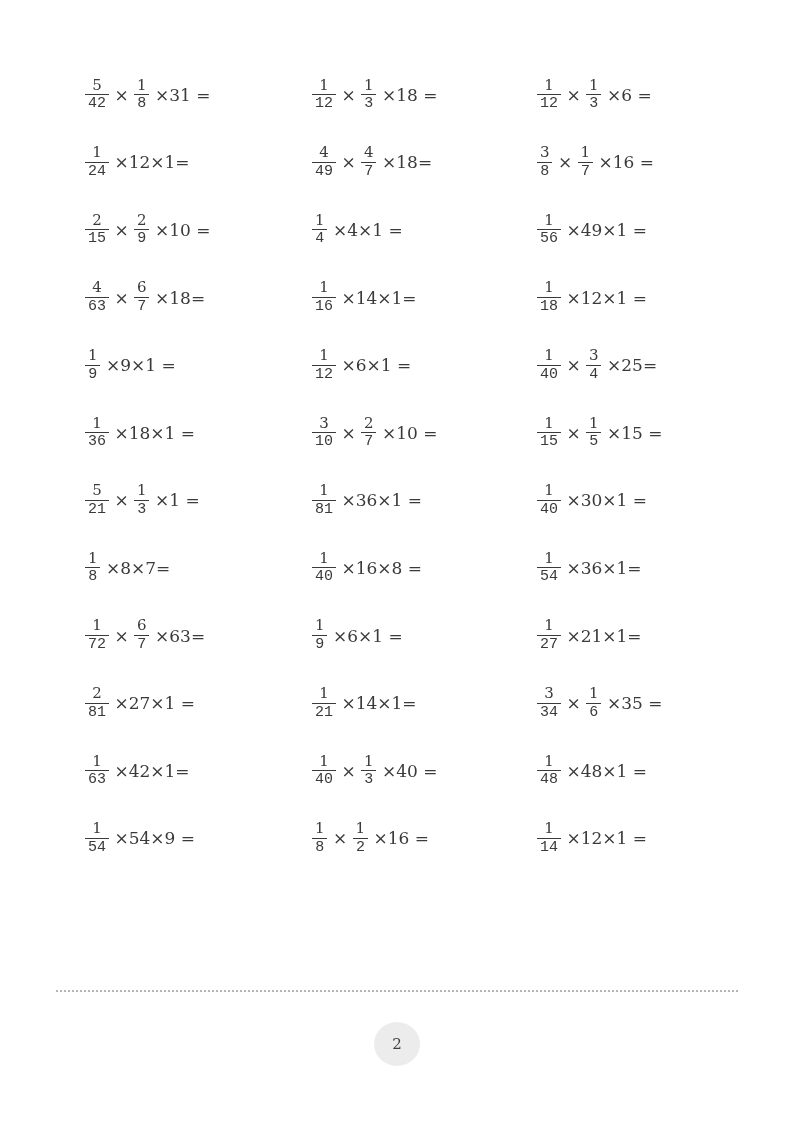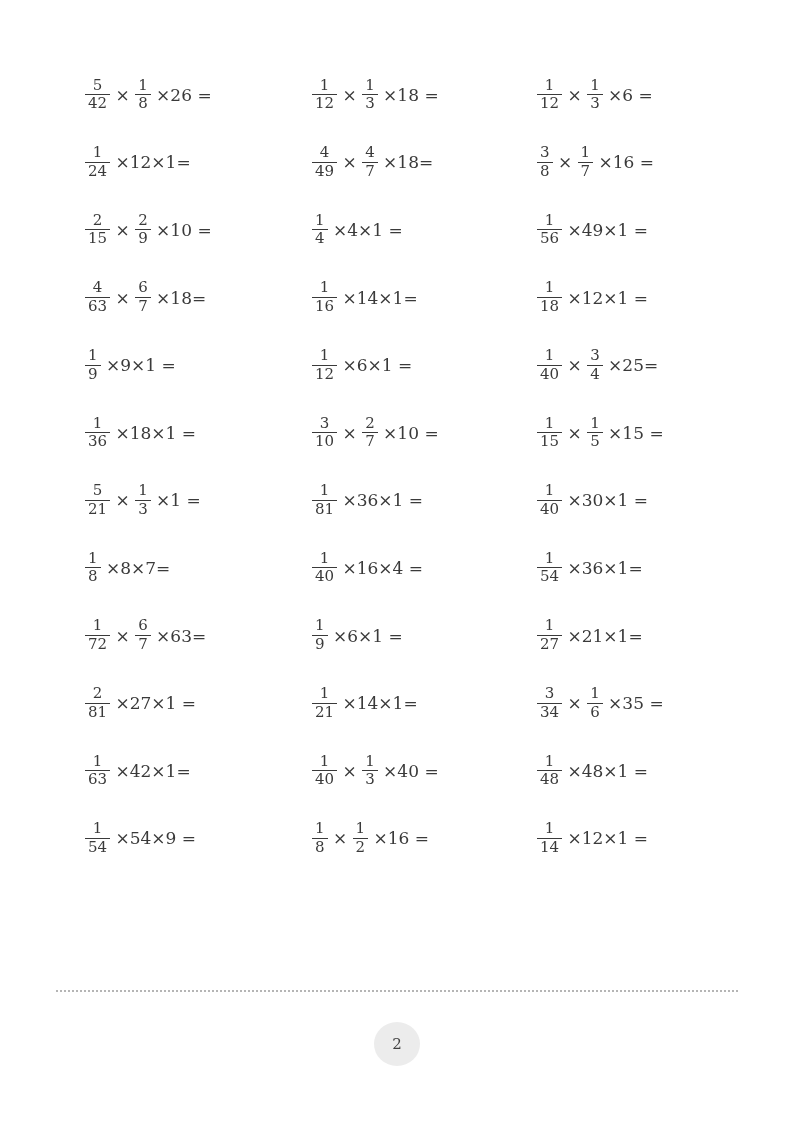--- a/index.html
+++ b/index.html
@@ -33,21 +33,21 @@
   }
   .frac {
     display: inline-flex;
     flex-direction: column;
     align-items: center;
     font-size: 15px;
     line-height: 1.18;
     text-align: center;
   }
   .frac .num { padding: 0 3px; }
-  .frac .den { padding: 0 3px; border-top: 1px solid #3a3a3a; }
+  .frac .den { padding: 0 3px; border-top: 1px solid #3a3a3a; font-family: Liberation Mono, monospace; }
   .txt { white-space: pre; }
   .divider {
     position: absolute;
     top: 990px;
     left: 56px;
     width: 682px;
     border-top: 2px dotted #b5b5b5;
   }
   .page-badge {
     position: absolute;
@@ -62,21 +62,21 @@
     display: flex;
     align-items: center;
     justify-content: center;
   }
 </style>
 </head>
 <body>
 
 <div class="page">
   <div class="problem-grid">
-      <div class="problem-cell"><span class="frac"><span class="num">5</span><span class="den">42</span></span><span class="txt"> × </span><span class="frac"><span class="num">1</span><span class="den">8</span></span><span class="txt"> ×26 =</span></div>
+      <div class="problem-cell"><span class="frac"><span class="num">5</span><span class="den">42</span></span><span class="txt"> × </span><span class="frac"><span class="num">1</span><span class="den">8</span></span><span class="txt"> ×31 =</span></div>
       <div class="problem-cell"><span class="frac"><span class="num">1</span><span class="den">12</span></span><span class="txt"> × </span><span class="frac"><span class="num">1</span><span class="den">3</span></span><span class="txt"> ×18 =</span></div>
       <div class="problem-cell"><span class="frac"><span class="num">1</span><span class="den">12</span></span><span class="txt"> × </span><span class="frac"><span class="num">1</span><span class="den">3</span></span><span class="txt"> ×6 =</span></div>
       <div class="problem-cell"><span class="frac"><span class="num">1</span><span class="den">24</span></span><span class="txt"> ×12×1=</span></div>
       <div class="problem-cell"><span class="frac"><span class="num">4</span><span class="den">49</span></span><span class="txt"> × </span><span class="frac"><span class="num">4</span><span class="den">7</span></span><span class="txt"> ×18=</span></div>
       <div class="problem-cell"><span class="frac"><span class="num">3</span><span class="den">8</span></span><span class="txt"> × </span><span class="frac"><span class="num">1</span><span class="den">7</span></span><span class="txt"> ×16 =</span></div>
       <div class="problem-cell"><span class="frac"><span class="num">2</span><span class="den">15</span></span><span class="txt"> × </span><span class="frac"><span class="num">2</span><span class="den">9</span></span><span class="txt"> ×10 =</span></div>
       <div class="problem-cell"><span class="frac"><span class="num">1</span><span class="den">4</span></span><span class="txt"> ×4×1 =</span></div>
       <div class="problem-cell"><span class="frac"><span class="num">1</span><span class="den">56</span></span><span class="txt"> ×49×1 =</span></div>
       <div class="problem-cell"><span class="frac"><span class="num">4</span><span class="den">63</span></span><span class="txt"> × </span><span class="frac"><span class="num">6</span><span class="den">7</span></span><span class="txt"> ×18=</span></div>
       <div class="problem-cell"><span class="frac"><span class="num">1</span><span class="den">16</span></span><span class="txt"> ×14×1=</span></div>
@@ -84,21 +84,21 @@
       <div class="problem-cell"><span class="frac"><span class="num">1</span><span class="den">9</span></span><span class="txt"> ×9×1 =</span></div>
       <div class="problem-cell"><span class="frac"><span class="num">1</span><span class="den">12</span></span><span class="txt"> ×6×1 =</span></div>
       <div class="problem-cell"><span class="frac"><span class="num">1</span><span class="den">40</span></span><span class="txt"> × </span><span class="frac"><span class="num">3</span><span class="den">4</span></span><span class="txt"> ×25=</span></div>
       <div class="problem-cell"><span class="frac"><span class="num">1</span><span class="den">36</span></span><span class="txt"> ×18×1 =</span></div>
       <div class="problem-cell"><span class="frac"><span class="num">3</span><span class="den">10</span></span><span class="txt"> × </span><span class="frac"><span class="num">2</span><span class="den">7</span></span><span class="txt"> ×10 =</span></div>
       <div class="problem-cell"><span class="frac"><span class="num">1</span><span class="den">15</span></span><span class="txt"> × </span><span class="frac"><span class="num">1</span><span class="den">5</span></span><span class="txt"> ×15 =</span></div>
       <div class="problem-cell"><span class="frac"><span class="num">5</span><span class="den">21</span></span><span class="txt"> × </span><span class="frac"><span class="num">1</span><span class="den">3</span></span><span class="txt"> ×1 =</span></div>
       <div class="problem-cell"><span class="frac"><span class="num">1</span><span class="den">81</span></span><span class="txt"> ×36×1 =</span></div>
       <div class="problem-cell"><span class="frac"><span class="num">1</span><span class="den">40</span></span><span class="txt"> ×30×1 =</span></div>
       <div class="problem-cell"><span class="frac"><span class="num">1</span><span class="den">8</span></span><span class="txt"> ×8×7=</span></div>
-      <div class="problem-cell"><span class="frac"><span class="num">1</span><span class="den">40</span></span><span class="txt"> ×16×4 =</span></div>
+      <div class="problem-cell"><span class="frac"><span class="num">1</span><span class="den">40</span></span><span class="txt"> ×16×8 =</span></div>
       <div class="problem-cell"><span class="frac"><span class="num">1</span><span class="den">54</span></span><span class="txt"> ×36×1=</span></div>
       <div class="problem-cell"><span class="frac"><span class="num">1</span><span class="den">72</span></span><span class="txt"> × </span><span class="frac"><span class="num">6</span><span class="den">7</span></span><span class="txt"> ×63=</span></div>
       <div class="problem-cell"><span class="frac"><span class="num">1</span><span class="den">9</span></span><span class="txt"> ×6×1 =</span></div>
       <div class="problem-cell"><span class="frac"><span class="num">1</span><span class="den">27</span></span><span class="txt"> ×21×1=</span></div>
       <div class="problem-cell"><span class="frac"><span class="num">2</span><span class="den">81</span></span><span class="txt"> ×27×1 =</span></div>
       <div class="problem-cell"><span class="frac"><span class="num">1</span><span class="den">21</span></span><span class="txt"> ×14×1=</span></div>
       <div class="problem-cell"><span class="frac"><span class="num">3</span><span class="den">34</span></span><span class="txt"> × </span><span class="frac"><span class="num">1</span><span class="den">6</span></span><span class="txt"> ×35 =</span></div>
       <div class="problem-cell"><span class="frac"><span class="num">1</span><span class="den">63</span></span><span class="txt"> ×42×1=</span></div>
       <div class="problem-cell"><span class="frac"><span class="num">1</span><span class="den">40</span></span><span class="txt"> × </span><span class="frac"><span class="num">1</span><span class="den">3</span></span><span class="txt"> ×40 =</span></div>
       <div class="problem-cell"><span class="frac"><span class="num">1</span><span class="den">48</span></span><span class="txt"> ×48×1 =</span></div>

